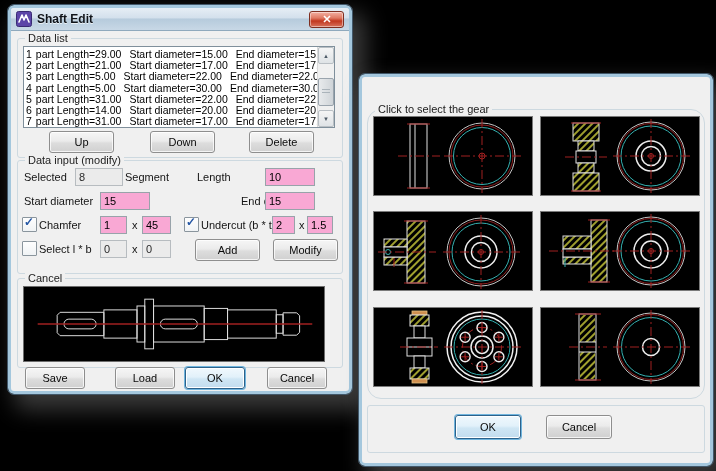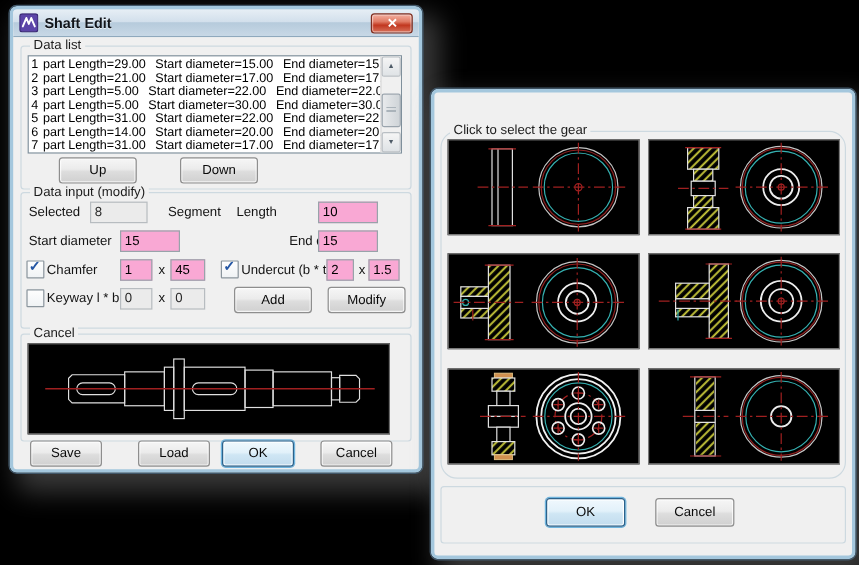--- a/index.html
+++ b/index.html
@@ -105,48 +105,49 @@
       <div class="vscroll">
         <div class="sarrow">▲</div>
         <div class="strack">
             <div class="sthumb"></div>
           </div>
         <div class="sarrow">▼</div>
       </div>
     </div>
     <div class="btn" style="left:38px;top:123px;width:63px;">Up</div>
     <div class="btn" style="left:139px;top:123px;width:63px;">Down</div>
+    <div class="btn" style="left:238px;top:123px;width:63px;">Delete</div>
 
     <div class="group" style="left:6px;top:152px;width:324px;height:112px;">
       <span class="glabel">Data input (modify)</span>
     </div>
     <span class="lbl" style="left:13px;top:163px;text-align:center;">Selected</span>
     <input class="tbx dis" style="left: 64px; top: 160px; width: 48px;" readonly="" value="8">
-    <span class="lbl" style="left:129px;top:163px;">Segment</span>
+    <span class="lbl" style="left:114px;top:163px;">Segment</span>
     <span class="lbl" style="left:186px;top:163px;">Length</span>
     <input class="tbx" style="left: 254px; top: 160px; width: 50px;" value="10">
 
     <span class="lbl" style="left:13px;top:187px;">Start diameter</span>
     <input class="tbx" style="left: 89px; top: 184px; width: 50px;" value="15">
     <span class="lbl" style="left:186px;top:187px;margin-left:44px;">End diameter</span>
     <input class="tbx" style="left: 254px; top: 184px; width: 50px;" value="15">
 
     <span class="cb checked" style="left:11px;top:209px;"></span>
     <span class="lbl" style="left:28px;top:211px;">Chamfer</span>
     <input class="tbx" style="left: 89px; top: 208px; width: 27px;" value="1">
     <span class="lbl" style="left:121px;top:211px;">x</span>
     <input class="tbx" style="left: 131px; top: 208px; width: 29px;" value="45">
     <span class="cb checked" style="left:173px;top:209px;"></span>
     <span class="lbl" style="left:190px;top:211px;">Undercut (b * t)</span>
     <input class="tbx" style="left: 261px; top: 208px; width: 23px;" value="2">
     <span class="lbl" style="left:288px;top:211px;">x</span>
     <input class="tbx" style="left: 296px; top: 208px; width: 26px;" value="1.5">
 
     <span class="cb" style="left:11px;top:233px;"></span>
-    <span class="lbl" style="left:28px;top:235px;">Keyway l * b</span>
+    <span class="lbl" style="left:28px;top:235px;">Select l * b</span>
     <input class="tbx dis" style="left: 89px; top: 232px; width: 27px;" readonly="" value="0">
     <span class="lbl" style="left:121px;top:235px;">x</span>
     <input class="tbx dis" style="left: 131px; top: 232px; width: 29px;" readonly="" value="0">
     <div class="btn" style="left:184px;top:231px;width:63px;">Add</div>
     <div class="btn" style="left:262px;top:231px;width:63px;">Modify</div>
 
     <div class="group" style="left:6px;top:270px;width:324px;height:88px;">
       <span class="glabel">Cancel</span>
     </div>
     <div class="cadcanvas" style="left:12px;top:278px;width:300px;height:74px;">

